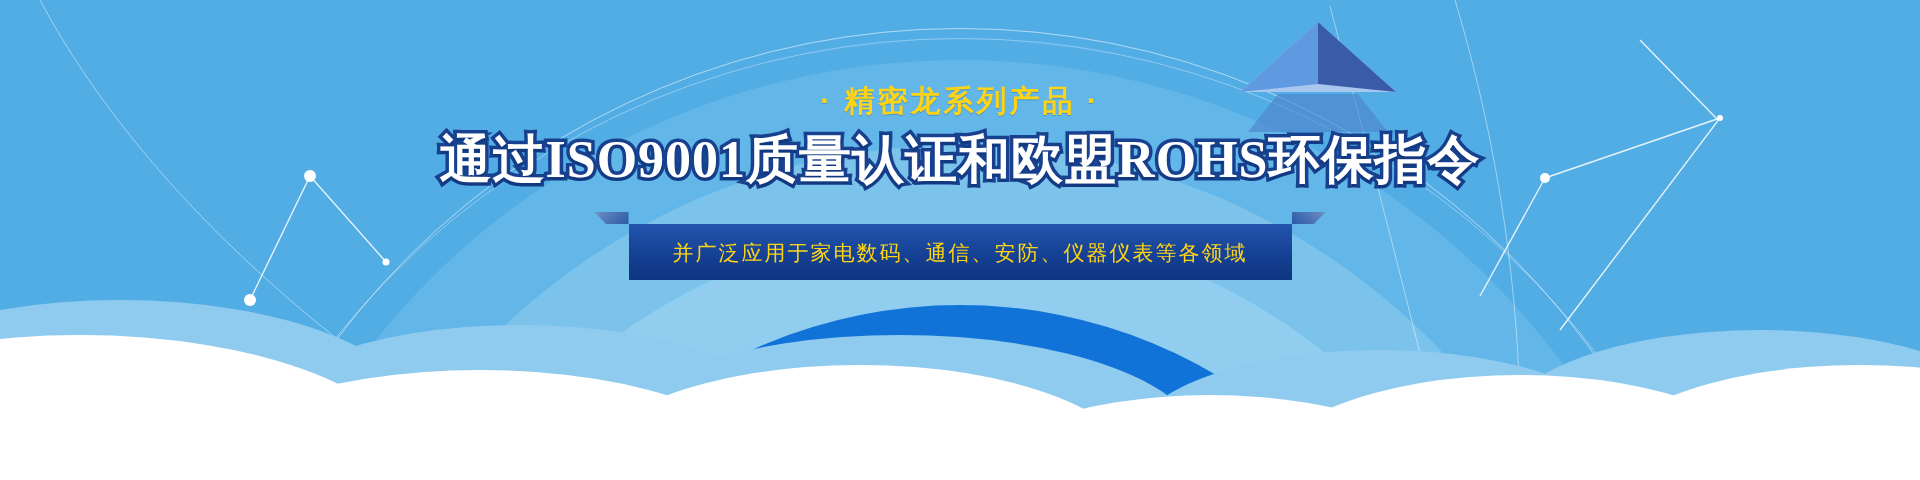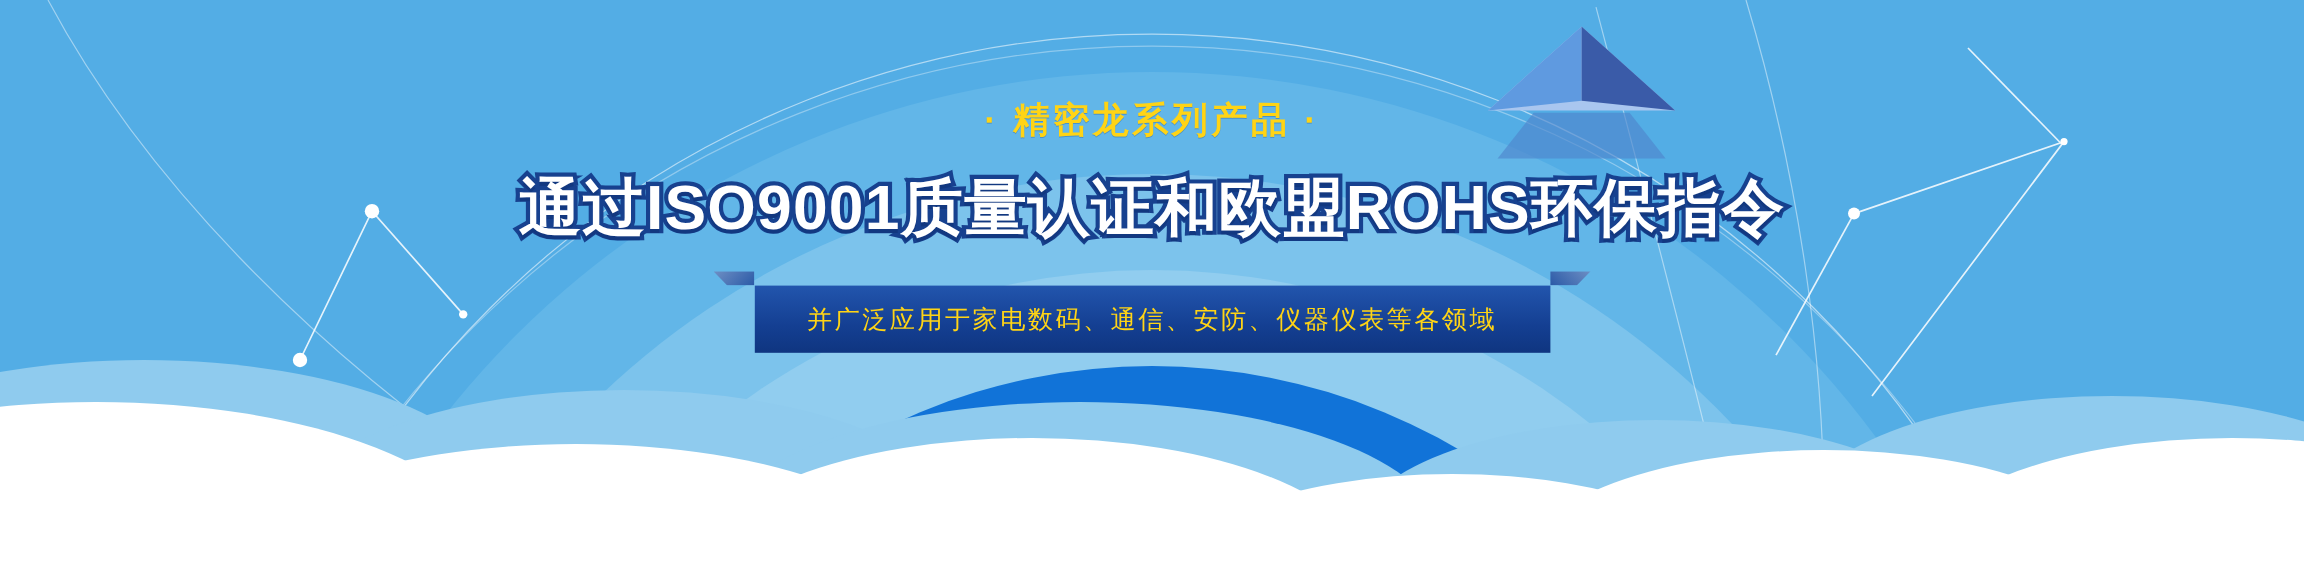--- a/index.html
+++ b/index.html
@@ -32,25 +32,25 @@
   .clouds{position:absolute;left:0;bottom:0;width:1920px;height:250px;}
 
   
   .content{position:absolute;left:0;top:0;width:1920px;height:480px;
            display:flex;flex-direction:column;align-items:center;}
 
   .eyebrow{margin-top:86px;font-size:30px;font-weight:bold;color:#ffd415;
            letter-spacing:3px;line-height:1;white-space:nowrap;
            text-shadow:0 1px 0 rgba(0,40,110,.25);}
 
-  .headline{margin-top:32px;font-size:52px;font-weight:bold;color:#ffffff;
+  .headline{margin-top:18px;font-size:52px;font-weight:bold;color:#ffffff;
             letter-spacing:1px;line-height:1;white-space:nowrap;
             -webkit-text-stroke:7px #17418f;
             paint-order:stroke fill;
-            text-shadow:0 3px 0 rgba(10,40,100,.35);}
+            text-shadow:0 3px 0 rgba(10,40,100,.35);font-family:Liberation Serif, serif;}
 
   .ribbon-wrap{margin-top:38px;position:relative;height:46px;}
   .ribbon{position:relative;height:56px;background:linear-gradient(180deg,#1b4da3 0%,#123f8f 55%,#0f3madeira 100%);
           background:linear-gradient(180deg,#2255ad 0%,#123f8f 60%,#0e3madeira 100%);
           background:linear-gradient(180deg,#2255ad 0%,#143f92 60%,#0f3580 100%);
           display:flex;align-items:center;justify-content:center;
           padding:0 44px;box-sizing:border-box;}
   .ribbon-text{font-size:21px;color:#ffd415;letter-spacing:2px;
                white-space:nowrap;line-height:1;}
   .flap{position:absolute;top:-12px;width:34px;height:12px;}

